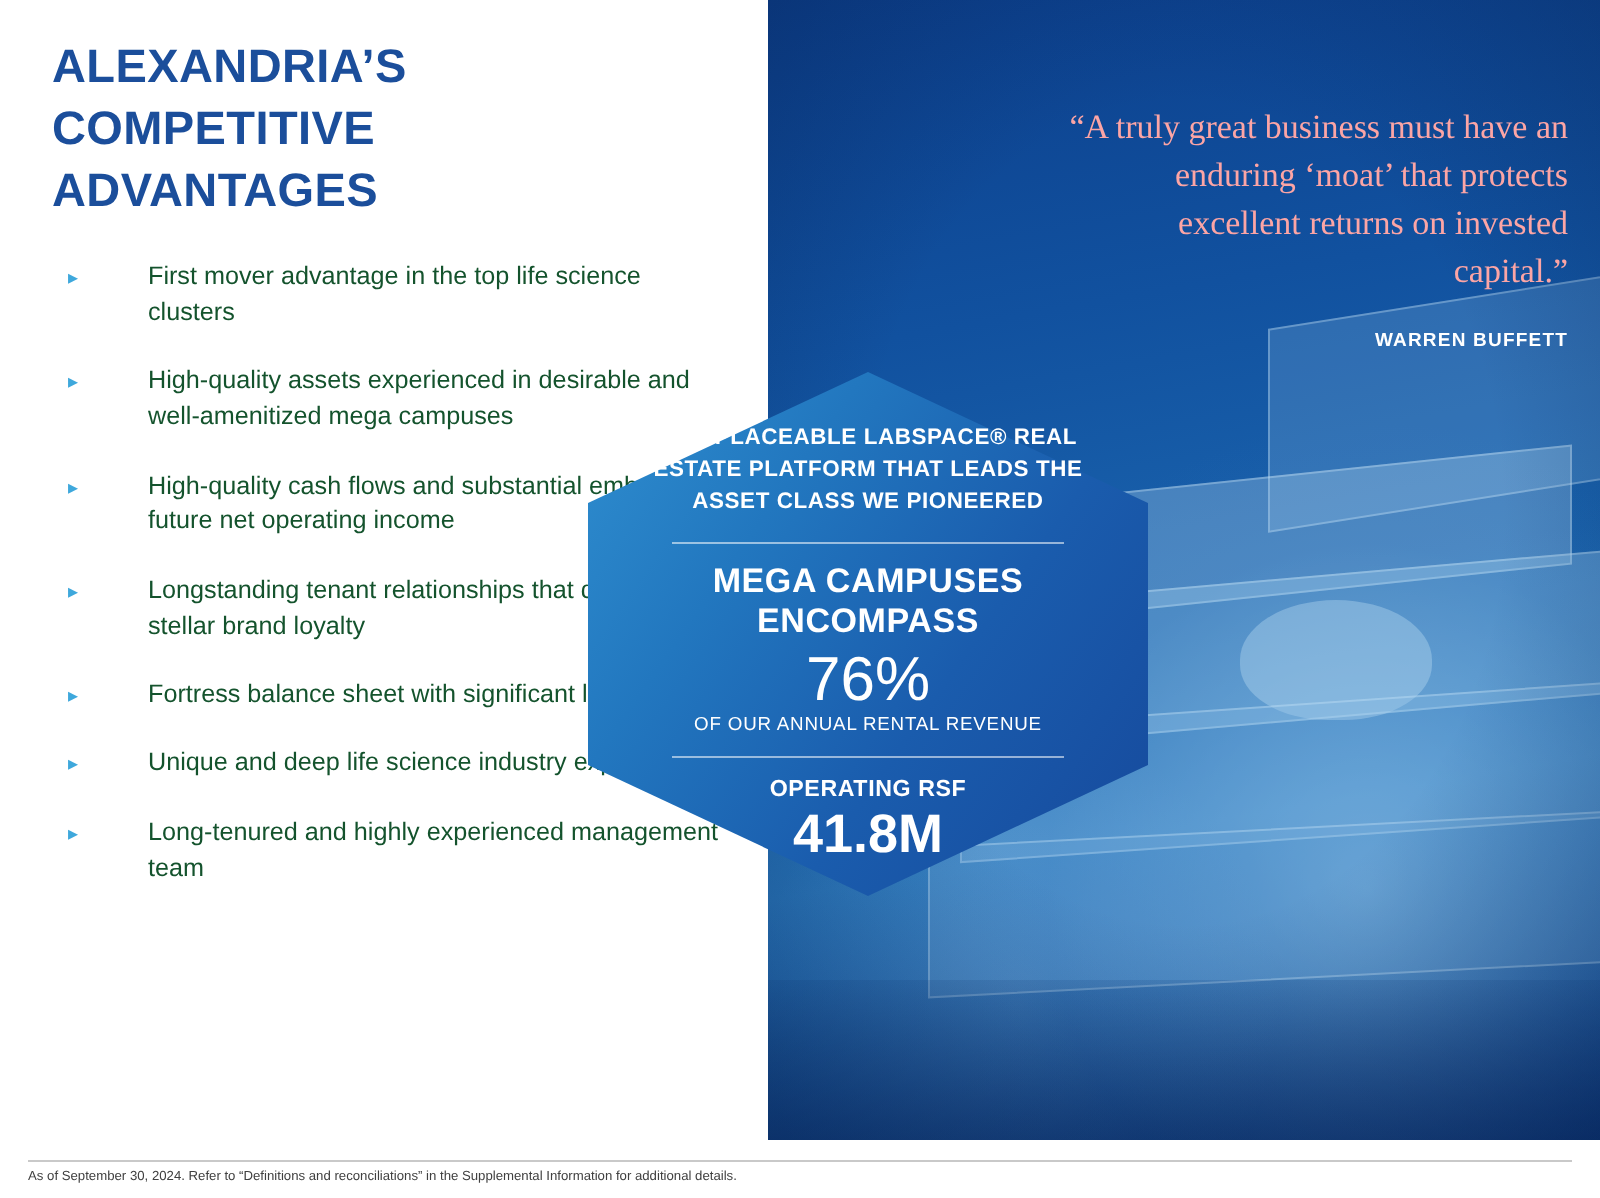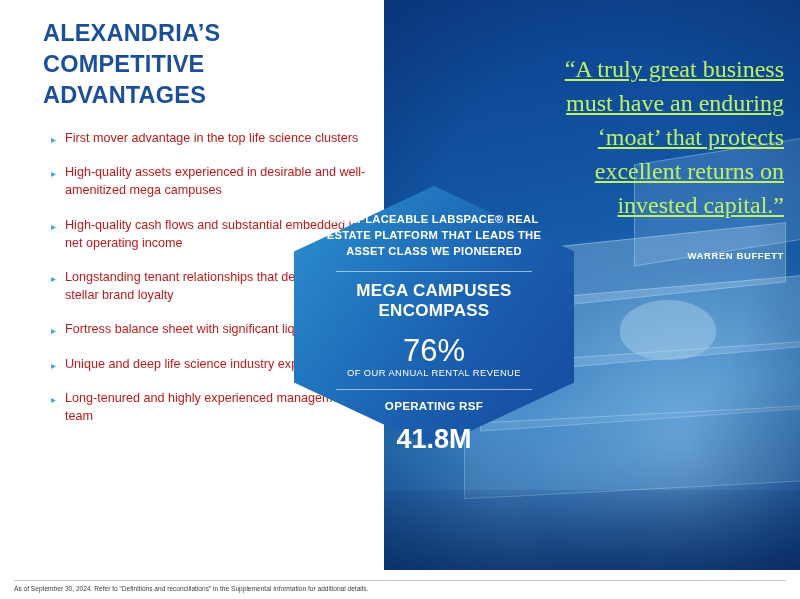--- a/index.html
+++ b/index.html
@@ -16,21 +16,21 @@
   .slide {
     position: relative;
     width: 800px;
     height: 599px;
     background: #ffffff;
   }
 
   
   .left-panel {
     position: absolute;
-    left: 17px;
+    left: 0;
     top: 0;
     width: 384px;
     height: 570px;
     background: #ffffff;
   }
   .title {
     position: absolute;
     left: 26px;
     top: 18px;
     width: 330px;
@@ -54,23 +54,24 @@
   .bullet-marker {
     flex: 0 0 auto;
     width: 14px;
     padding-top: 5px;
     color: #3EA8DC;
     font-size: 10px;
     line-height: 1;
   }
   .bullet-text {
     flex: 1 1 auto;
-    color: #b91c1c;
+    color: #14532d;
     font-size: 12.6px;
     line-height: 1.42;
+    margin-left: 26px;
   }
 
   
   .right-panel {
     position: absolute;
     left: 384px;
     top: 0;
     width: 416px;
     height: 570px;
     overflow: hidden;
@@ -114,28 +115,27 @@
 
   
   .quote-block {
     position: absolute;
     left: 150px;
     top: 52px;
     width: 250px;
     text-align: right;
   }
   .quote-text {
-    color: #bef264;
+    color: #fca5a5;
     font-family: "Liberation Serif", serif;
-    font-size: 24px;
+    font-size: 17px;
     line-height: 1.42;
-    text-decoration: underline;
   }
   .quote-attr {
-    margin-top: 28px;
+    margin-top: 16px;
     color: #ffffff;
     font-size: 9.5px;
     font-weight: bold;
     letter-spacing: 0.6px;
   }
 
   
   .hex-wrap {
     position: absolute;
     left: 294px;
@@ -172,21 +172,21 @@
   }
   .hex-line2 {
     font-size: 17px;
     font-weight: bold;
     letter-spacing: 0.3px;
   }
   .hex-big {
     font-size: 31px;
     font-weight: normal;
     line-height: 1.14;
-    margin-top: 12px;
+    margin-top: 1px;
   }
   .hex-sub {
     font-size: 9.4px;
     letter-spacing: 0.4px;
     margin-top: -1px;
     text-align: center;
   }
   .hex-line3 {
     font-size: 11.6px;
     font-weight: bold;

